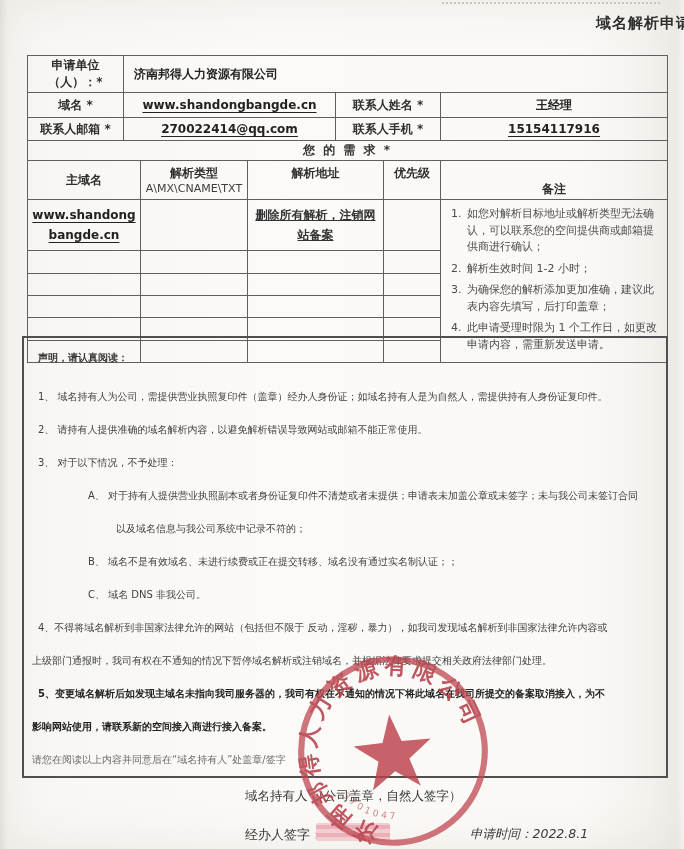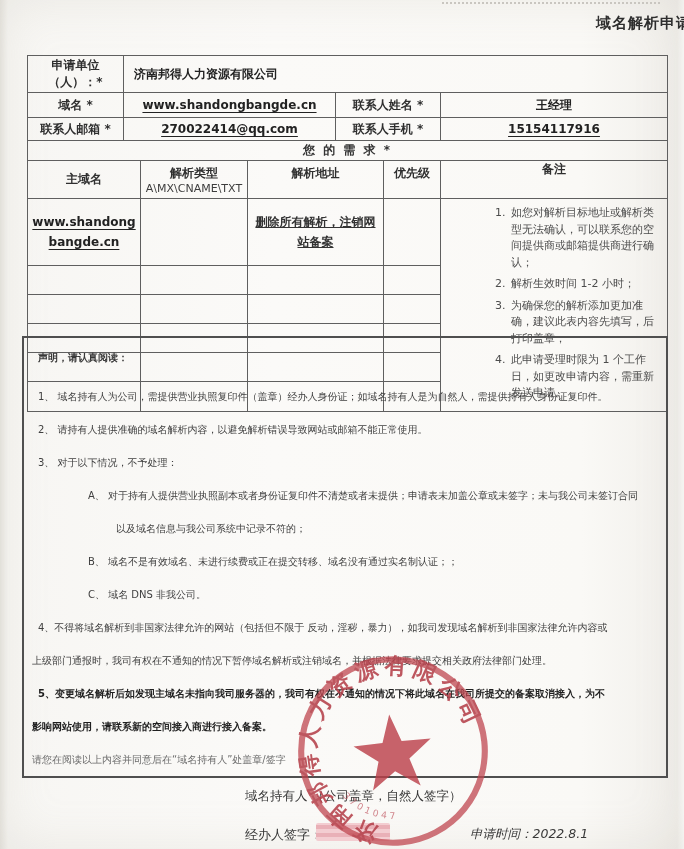--- a/index.html
+++ b/index.html
@@ -30,21 +30,21 @@
   .lbl{font-weight:bold;color:#2f2f2f;}
   .val{font-weight:bold;color:#222;}
   .ul{text-decoration:underline;text-underline-offset:3px;}
   .left{text-align:left;padding-left:10px;}
   .needs-hdr{font-weight:bold;letter-spacing:2px;border-left:1px solid #5f5f5f;border-right:1px solid #5f5f5f;}
   .hdr2{font-size:11px;font-weight:normal;color:#3d3d3d;}
   .break{word-break:break-all;line-height:1.7;}
   .addr{font-weight:bold;line-height:1.7;text-decoration:underline;}
   .remarks-cell{vertical-align:top;text-align:left;padding:4px 6px 4px 4px;}
   .remarks-cell ol{margin:2px 0 0 0;padding-left:20px;font-size:11px;line-height:1.5;color:#4c4c4c;}
-  .remarks-cell li{margin-bottom:5px;padding-left:2px;margin-left:44px;}
+  .remarks-cell li{margin-bottom:5px;padding-left:2px;}
   .decl-box{
     position:absolute;left:22px;top:336px;width:646px;height:442px;
     border:2px solid #4f4f4f;box-sizing:border-box;
     font-size:10px;color:#3f3f3f;padding:8px 6px 0 6px;
   }
   .decl-heading{height:24px;line-height:24px;margin-bottom:10px;margin-left:8px;font-weight:bold;color:#383838;}
   .dline{height:33px;line-height:33px;white-space:nowrap;overflow:visible;}
   .num{margin-left:8px;}
   .sub{margin-left:58px;}
   .subcont{margin-left:86px;}
@@ -113,21 +113,21 @@
         </colgroup>
       <tbody>
           <tr style="height:38px">
         <td class="lbl">主域名</td>
         <td>
           <div class="lbl">解析类型</div>
           <div class="hdr2">A\MX\CNAME\TXT</div>
         </td>
         <td class="lbl" style="vertical-align:top;padding-top:4px">解析地址</td>
         <td class="lbl" style="vertical-align:top;padding-top:4px">优先级</td>
-        <td class="lbl" style="vertical-align:top;padding-top:0">备注</td>
+        <td class="lbl" style="vertical-align:top;padding-top:20px">备注</td>
       </tr>
       <tr style="height:46px">
         <td class="val ul break">www.shandongbangde.cn</td>
         <td></td>
         <td class="addr">删除所有解析，注销网站备案</td>
         <td></td>
         <td class="remarks-cell" rowspan="6">
           <ol>
             <li>如您对解析目标地址或解析类型无法确认，可以联系您的空间提供商或邮箱提供商进行确认；</li>
             <li>解析生效时间 1-2 小时；</li>

